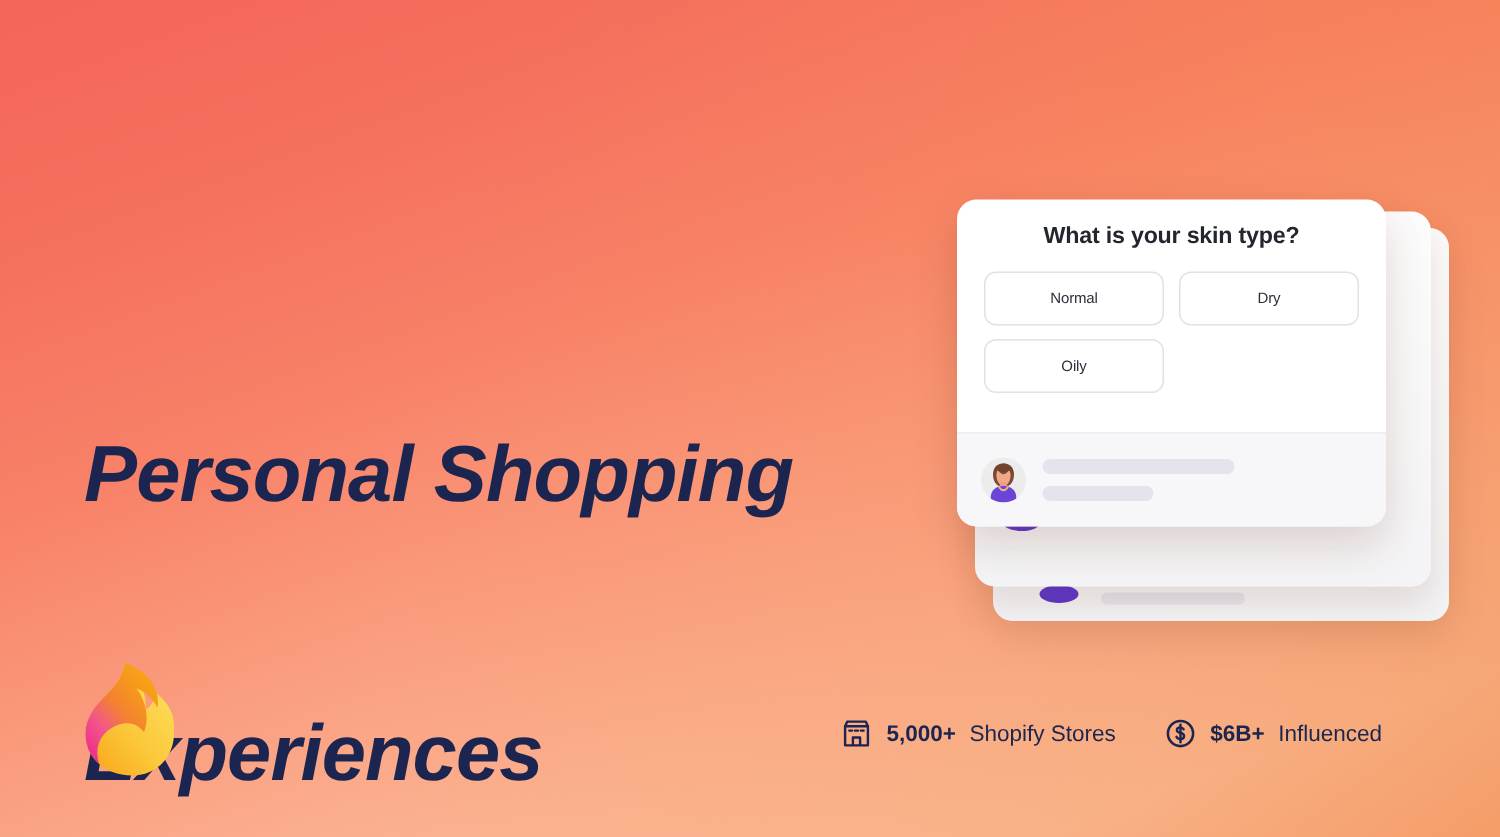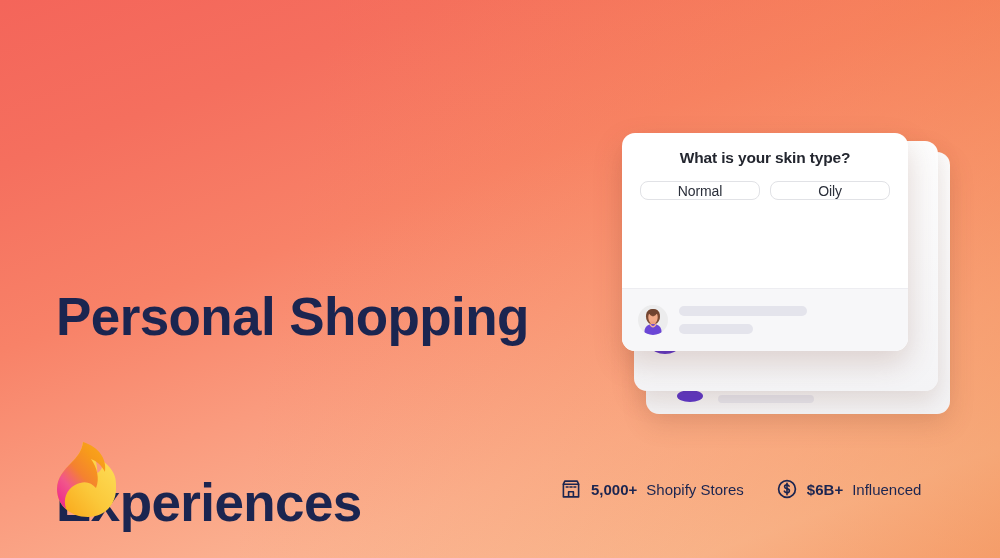--- a/index.html
+++ b/index.html
@@ -36,21 +36,21 @@
     position:absolute;
     left:56px; top:162px;
     z-index:4;
     color:#1b2550;
     font-size:53px;
     font-weight:bold;
     line-height:62px;
     letter-spacing:-0.6px;
     white-space:pre;
   }
-  .headline .line { display:block; }
+  .headline .line { display:block;font-style:italic; }
 
   
   .logo-wrap {
     position:absolute;
     left:52px; top:438px;
     width:72px; height:82px;
     z-index:4;
   }
   .logo-wrap svg { display:block; width:72px; height:82px; }
 
@@ -72,21 +72,21 @@
     line-height:1;
     white-space:nowrap;
   }
   .stat .ico { display:block; width:22px; height:22px; flex:0 0 22px; }
   .stat .val { font-weight:bold; }
   .stat .lbl { font-weight:normal;text-align:right; }
 
   
   .cardstack {
     position:absolute;
-    left:620px; top:130px;
+    left:636px; top:130px;
     width:330px; height:262px;
     z-index:3;
   }
   .card {
     position:absolute;
     border-radius:13px;
     background:#fbfbfc;
   }
   .card-back3 {
     left:26px; top:22px;
@@ -119,28 +119,28 @@
     color:#23262f;
     letter-spacing:-0.15px;
     margin-bottom:14px;
   }
   .quiz-options {
     display:grid;
     grid-template-columns: 1fr 1fr;
     gap:9px 10px;
   }
   .opt {
-    height:19px;
+    height:36px;
     border:1px solid #e1e2e6;
     border-radius:8px;
     background:#fff;
     display:flex;
     align-items:center;
     justify-content:center;
-    font-size:14px;
+    font-size:10px;
     color:#2b2f3a;
     letter-spacing:-0.1px;
     font-family:"Liberation Sans", sans-serif;
   }
   .msg-strip {
     margin-top:auto;
     border-top:1px solid #ededf1;
     background:#f7f7f9;
     height:63px;
     display:flex;
@@ -187,20 +187,21 @@
       <span class="peek p2"></span>
     </div>
 
     <div class="card card-front">
 
       <div class="quiz">
         <div class="quiz-question">What is your skin type?</div>
 
         <div class="quiz-options">
           <button class="opt">Normal</button>
+          <button class="opt">Dry</button>
           <button class="opt">Oily</button>
         </div>
       </div>
 
       <div class="msg-strip">
         <svg class="avatar" viewBox="0 0 30 30">
           <circle cx="15" cy="15" r="15" fill="#ececed"></circle>
           <clipPath id="avclip">
               <circle cx="15" cy="15" r="15"></circle>
             </clipPath>

